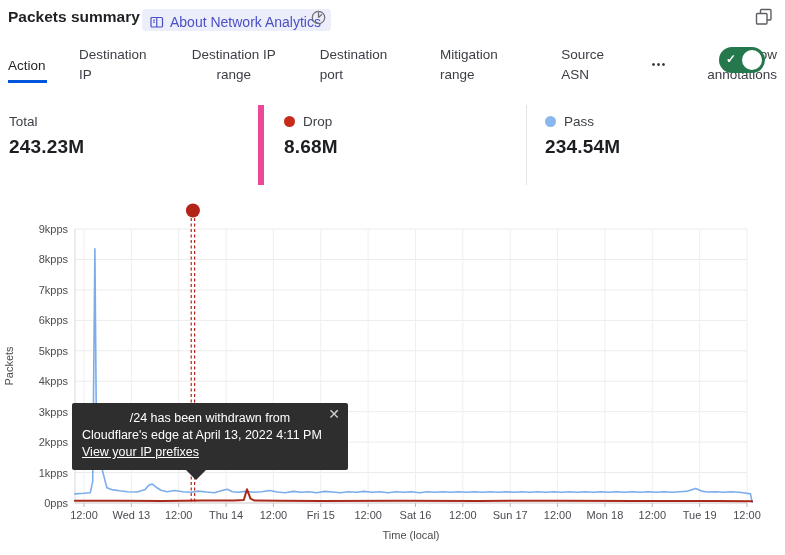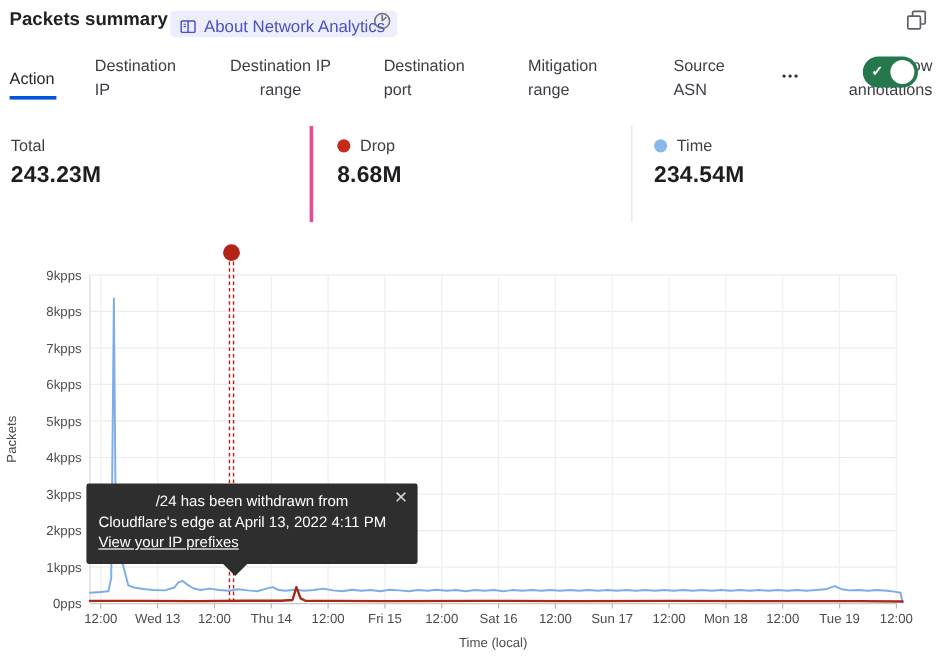--- a/index.html
+++ b/index.html
@@ -28,21 +28,21 @@
   .show-annot { width:82px; font-size:13.5px; line-height:20px; color:#3b3e44; margin-left:2px;text-align:right; }
   .toggle { position:absolute; right:12px; top:2px; width:46px; height:26px; border-radius:13px;
             background:#24784c; cursor:pointer; }
   .toggle .check { position:absolute; left:7px; top:5px; color:#fff; font-size:12px; font-weight:bold; }
   .toggle .knob { position:absolute; right:3px; top:3px; width:20px; height:20px; border-radius:50%; background:#fff; }
 
   
   .stats { position:absolute; left:0; top:105px; width:785px; height:80px; display:flex; }
   .stat { padding-top:7px; }
   .stat.c0 { width:258px; padding-left:9px; }
-  .stat.c1 { width:268px; padding-left:20px; border-left:3px solid #ec4899; }
+  .stat.c1 { width:268px; padding-left:20px; border-left:6px solid #ec4899; }
   .stat.c2 { width:259px; padding-left:18px; border-left:1px solid #e4e4e4; }
   .stat-label-row { display:flex; align-items:center; gap:8px; height:18px; }
   .stat-dot { width:11px; height:11px; border-radius:50%; }
   .stat-label { font-size:13.5px; color:#3d4046; }
   .stat-value { margin-top:6px; font-size:19px; font-weight:600; color:#1c1e21; letter-spacing:0.2px; }
 
   
   .chart-wrap { position:absolute; left:0; top:200px; width:785px; height:355px; }
   #chart-svg { display:block; }
 
@@ -114,21 +114,21 @@
     <div class="stat c1">
       <div class="stat-label-row">
         <span class="stat-dot" style="background-color: rgb(197, 42, 27);"></span>
         <span class="stat-label">Drop</span>
       </div>
       <div class="stat-value">8.68M</div>
     </div>
     <div class="stat c2">
       <div class="stat-label-row">
         <span class="stat-dot" style="background-color: rgb(138, 183, 236);"></span>
-        <span class="stat-label">Time</span>
+        <span class="stat-label">Pass</span>
       </div>
       <div class="stat-value">234.54M</div>
     </div>
   </div>
 
   <div class="chart-wrap">
     <svg id="chart-svg" width="785" height="355">
         <line x1="75" y1="303" x2="747" y2="303" stroke="#c9c9c9" stroke-width="1"></line>
         <text x="68" y="307" font-size="11" font-family="&quot;Liberation Sans&quot;,sans-serif" fill="#4a4c50" text-anchor="end">0pps</text>
         <line x1="75" y1="272.56" x2="747" y2="272.56" stroke="#ececec" stroke-width="1"></line>

